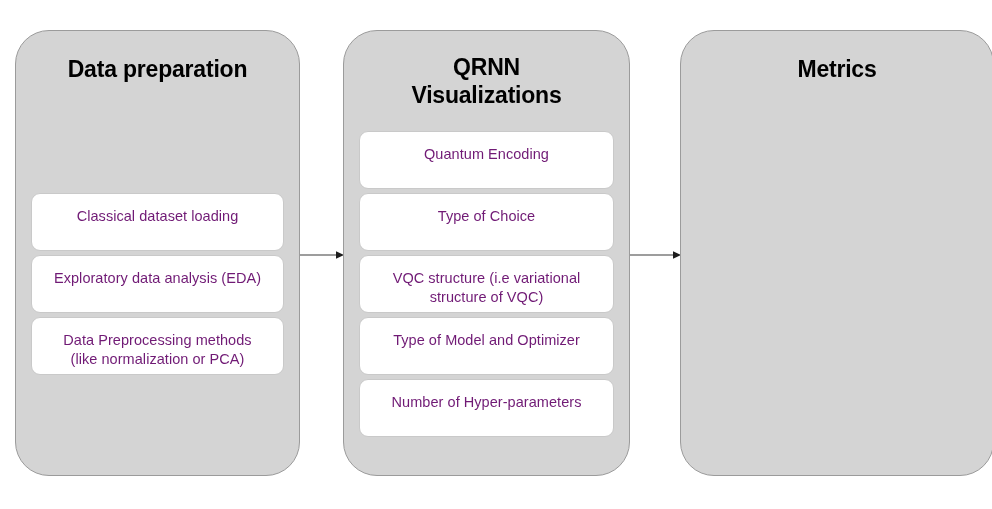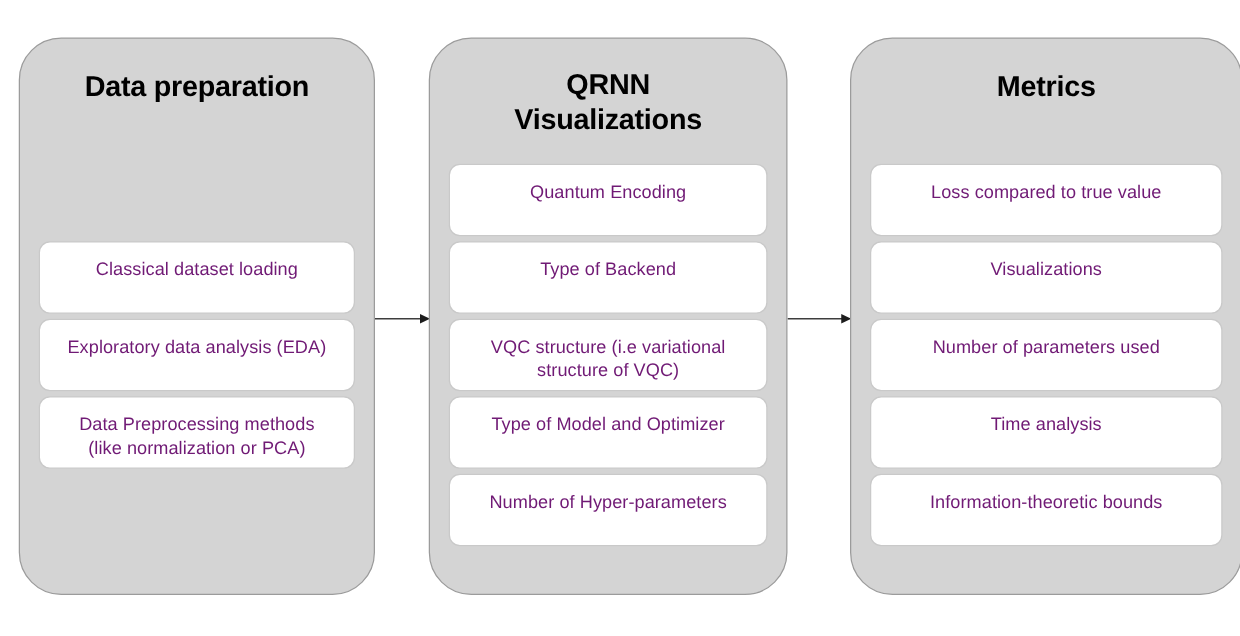--- a/index.html
+++ b/index.html
@@ -120,21 +120,21 @@
   </div>
 
   <div class="panel" id="panel-1">
     <div class="panel-title">QRNN
 Visualizations</div>
     <div class="items">
       <div class="item">
         <span class="item-label">Quantum Encoding</span>
       </div>
       <div class="item">
-        <span class="item-label">Type of Backend</span>
+        <span class="item-label">Type of Choice</span>
       </div>
       <div class="item">
         <span class="item-label">VQC structure (i.e variational
 structure of VQC)</span>
       </div>
       <div class="item">
         <span class="item-label">Type of Model and Optimizer</span>
       </div>
       <div class="item">
         <span class="item-label">Number of Hyper-parameters</span>
@@ -144,32 +144,15 @@
 
   <div class="connector" id="connector-1">
     <svg width="51" height="12" viewBox="0 0 51 12" xmlns="http://www.w3.org/2000/svg">
       <line x1="0" y1="6" x2="44" y2="6" stroke="#3d3d3d" stroke-width="1.2"></line>
       <polygon points="43,2.2 51,6 43,9.8" fill="#1d1d1d"></polygon>
     </svg>
   </div>
 
   <div class="panel" id="panel-2">
     <div class="panel-title">Metrics</div>
-    <div class="items">
-      <div class="item">
-        <span class="item-label">Loss compared to true value</span>
-      </div>
-      <div class="item">
-        <span class="item-label">Visualizations</span>
-      </div>
-      <div class="item">
-        <span class="item-label">Number of parameters used</span>
-      </div>
-      <div class="item">
-        <span class="item-label">Time analysis</span>
-      </div>
-      <div class="item">
-        <span class="item-label">Information-theoretic bounds</span>
-      </div>
-    </div>
   </div>
 
 </div>
 
 </body></html>

